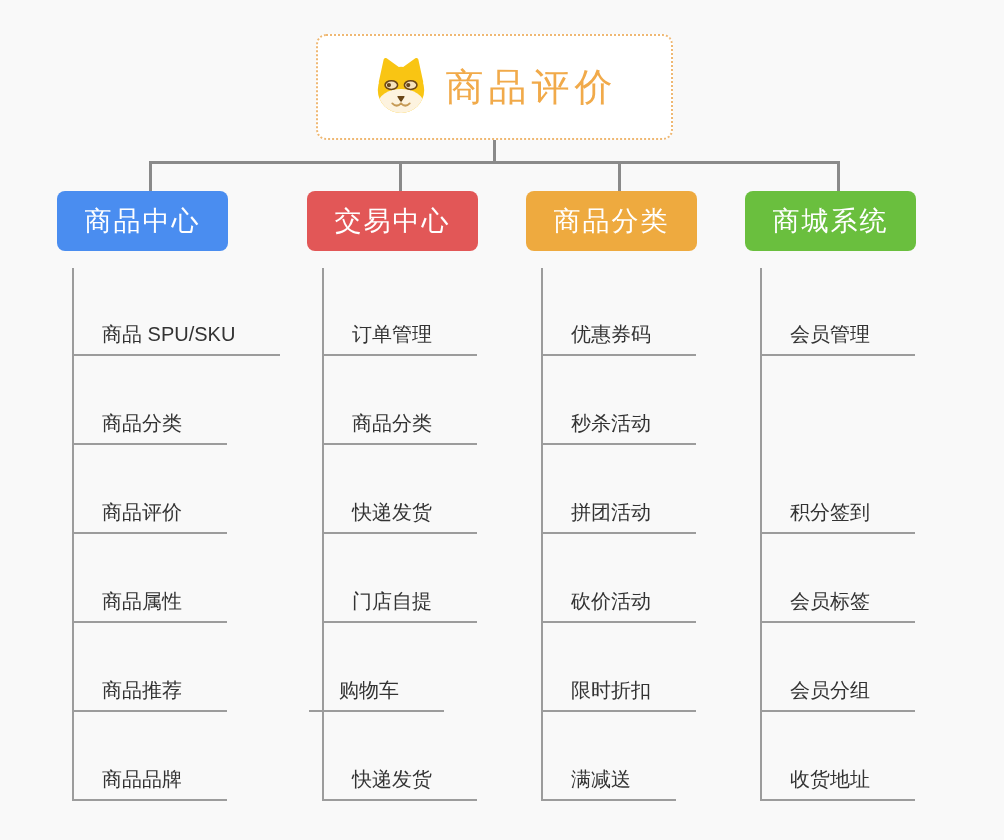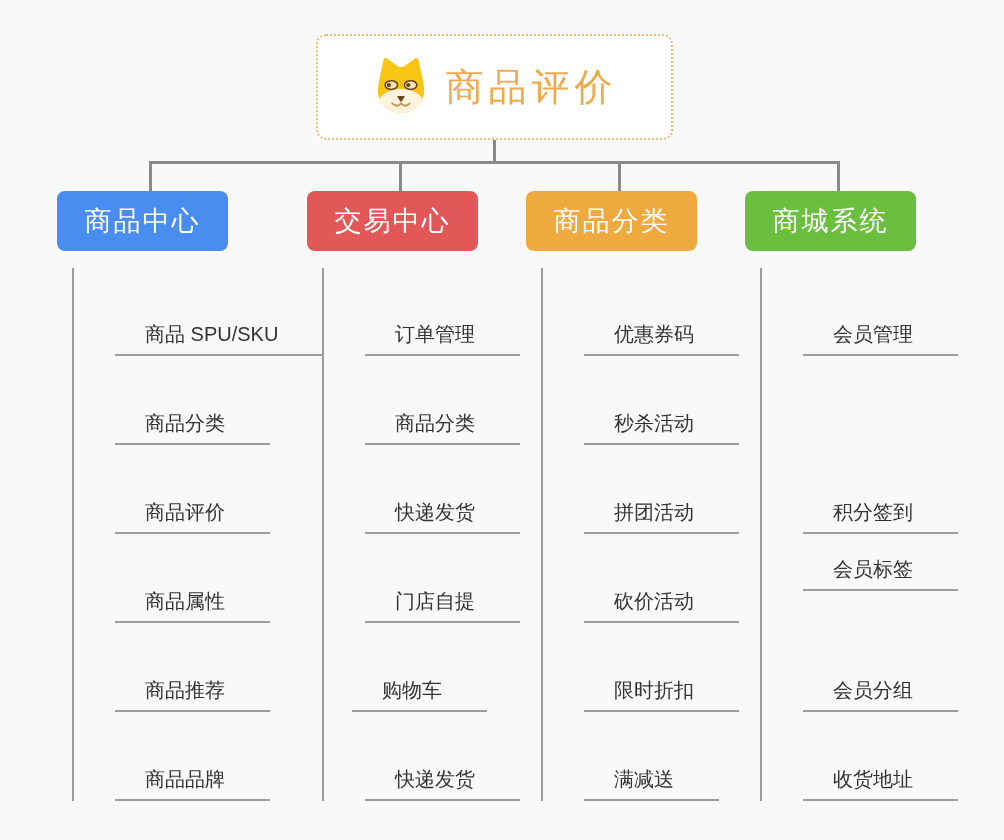--- a/index.html
+++ b/index.html
@@ -20,21 +20,21 @@
   .doge{width:58px;height:60px;flex:0 0 auto;}
   
   .branch-node{
     position:absolute;top:191px;width:171px;height:60px;border-radius:8px;
     display:flex;align-items:center;justify-content:center;
     color:#ffffff;font-size:27px;letter-spacing:2px;white-space:nowrap;
   }
   
   .leaf{
     position:absolute;font-size:20px;line-height:26px;color:#333333;
-    padding:0 45px 7px 30px;border-bottom:2px solid #9c9c9c;white-space:nowrap;margin-left:43px;
+    padding:0 45px 7px 30px;border-bottom:2px solid #9c9c9c;white-space:nowrap;
   }
 </style>
 </head>
 <body>
 
 <div class="canvas">
 
   <div class="line" style="left:493px;top:140px;width:3px;height:24px"></div>
   <div class="line" style="left:149px;top:161px;width:691px;height:3px"></div>
   <div class="line" style="left:149px;top:161px;width:3px;height:47px"></div>
@@ -87,17 +87,17 @@
 
   <div class="leaf" style="left:541px;top:321px">优惠券码</div>
   <div class="leaf" style="left:541px;top:410px">秒杀活动</div>
   <div class="leaf" style="left:541px;top:499px">拼团活动</div>
   <div class="leaf" style="left:541px;top:588px">砍价活动</div>
   <div class="leaf" style="left:541px;top:677px">限时折扣</div>
   <div class="leaf" style="left:541px;top:766px">满减送</div>
 
   <div class="leaf" style="left:760px;top:321px">会员管理</div>
   <div class="leaf" style="left:760px;top:499px">积分签到</div>
-  <div class="leaf" style="left:760px;top:556px">会员标签</div>
+  <div class="leaf" style="left:760px;top:588px">会员标签</div>
   <div class="leaf" style="left:760px;top:677px">会员分组</div>
   <div class="leaf" style="left:760px;top:766px">收货地址</div>
 
 </div>
 
 </body></html>

